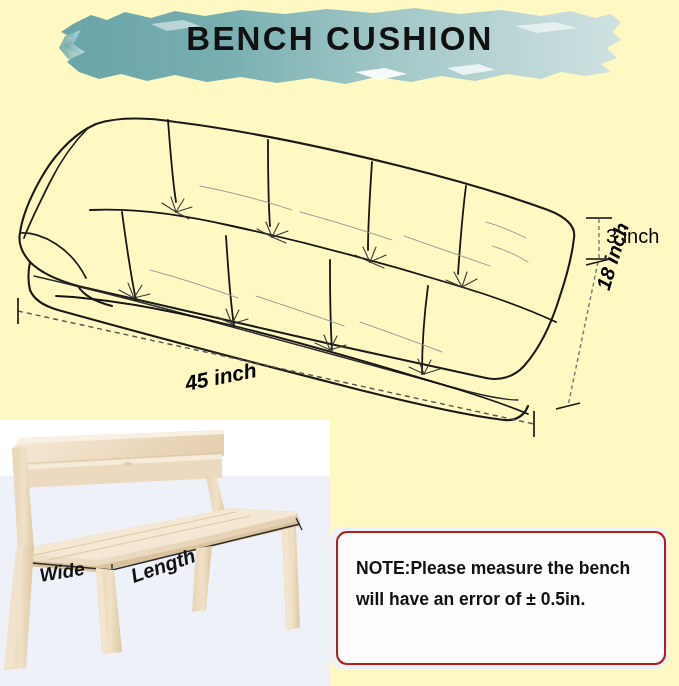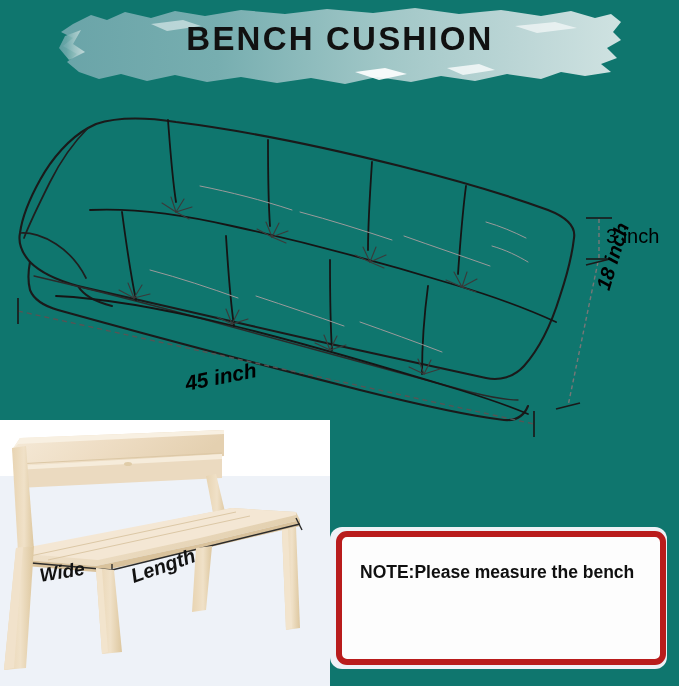--- a/index.html
+++ b/index.html
@@ -12,21 +12,21 @@
     background: #ffffff;
     font-family: "Liberation Sans", sans-serif;
     overflow: hidden;
     position: relative;
   }
   #page {
     position: absolute;
     left: 0; top: 0;
     width: 679px;
     height: 686px;
-    background: #0f766e;
+    background: #fef9c3;
     overflow: hidden;
   }
 
   
   .banner-wrap {
     position: absolute;
     left: 55px;
     top: 2px;
     width: 570px;
     height: 92px;
@@ -128,21 +128,21 @@
     background: #eef1f6;
     border-radius: 12px;
   }
   .note-box {
     position: absolute;
     left: 336px;
     top: 531px;
     width: 330px;
     height: 134px;
     background: #fdfdfd;
-    border: 6px solid #b91c1c;
+    border: 2px solid #b91c1c;
     border-radius: 11px;
     box-sizing: border-box;
     padding: 20px 18px 0 18px;
   }
   .note-line {
     font-family: "Liberation Sans", sans-serif;
     font-weight: bold;
     font-size: 17.5px;
     color: #101010;
     line-height: 31px;
@@ -429,15 +429,16 @@
       <path d="M 16,128 L 23,127 L 14,248 L 4,250 Z" fill="#f1e2cb"></path>
     </svg>
   </div>
 
   <div class="bench-label lbl-wide">Wide</div>
   <div class="bench-label lbl-length">Length</div>
 
   <div class="note-outer"></div>
   <div class="note-box">
     <div class="note-line">NOTE:Please measure the bench</div>
+    <div class="note-line">will have an error of ± 0.5in.</div>
   </div>
 
 </div>
 
 </body></html>

